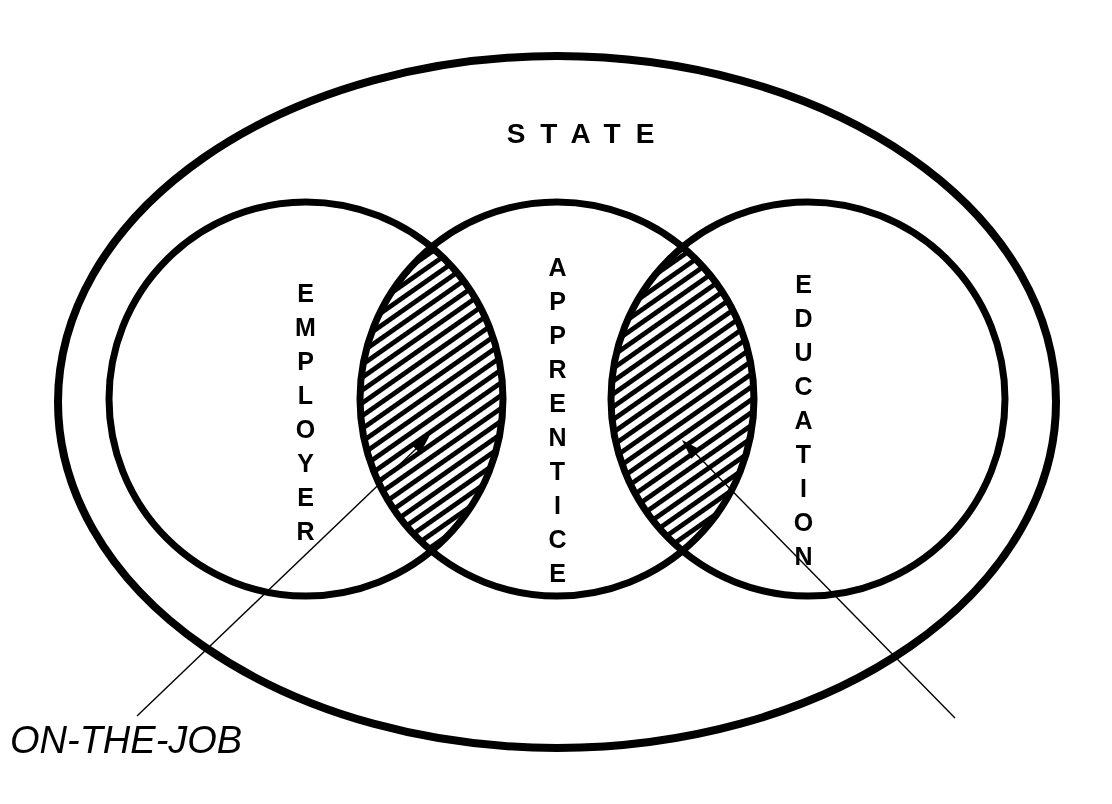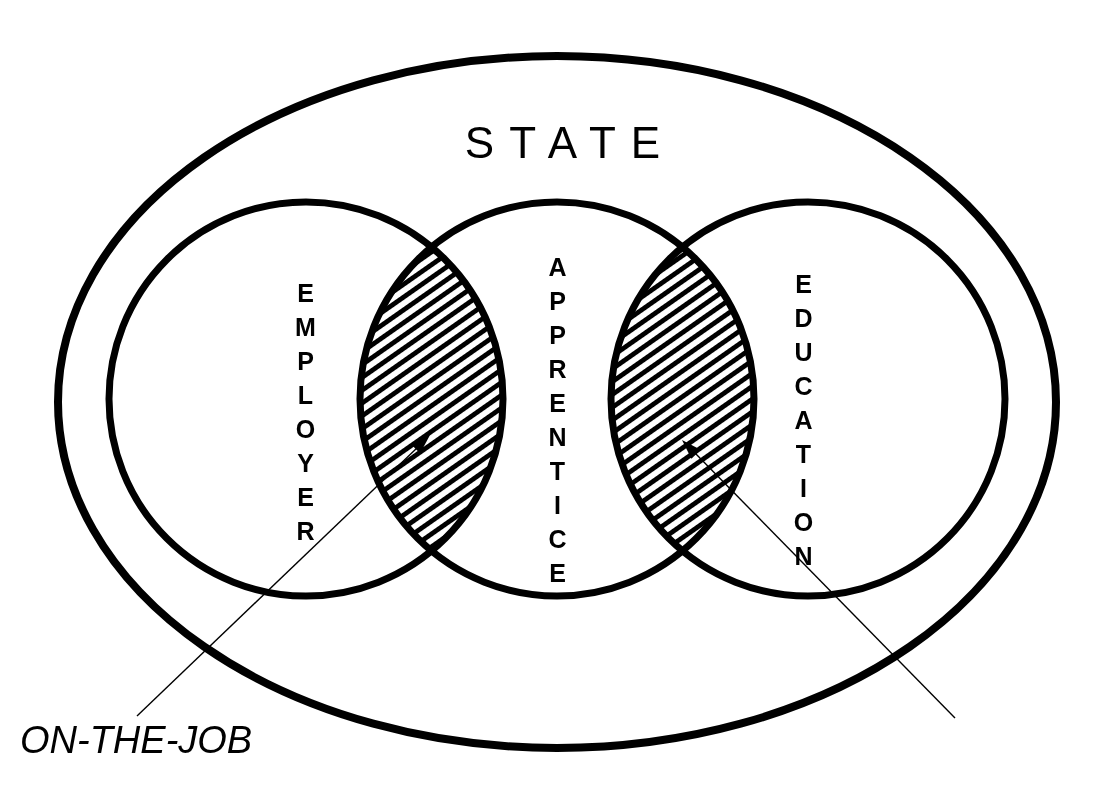--- a/index.html
+++ b/index.html
@@ -20,44 +20,44 @@
     left: 0;
     top: 0;
   }
   .label {
     position: absolute;
     color: #000000;
     white-space: nowrap;
     user-select: none;
   }
   #state-label {
-    left: 570px;
+    left: 588px;
     top: 118px;
-    font-weight: normal;
-    font-size: 44px;
+    font-weight: bold;
+    font-size: 28px;
     letter-spacing: 15px;
     transform: translateX(-50%);
   }
   .vlabel {
     writing-mode: vertical-rl;
     text-orientation: upright;
     font-weight: bold;
     font-size: 25px;
     letter-spacing: 6px;
     transform: translateX(-50%);
   }
   #employer-label   { left: 305px; top: 279px; }
   #apprentice-label { left: 557px; top: 253px; }
   #education-label  { left: 803px; top: 270px; }
   .job-label {
     top: 719px;
     font-style: italic;
     font-size: 38px;
   }
-  #on-the-job-label  { left: 20px; text-align: right; }
+  #on-the-job-label  { left: 10px; text-align: right; }
   #off-the-job-label { left: 827px; }
 </style>
 </head>
 <body>
 
 <div id="stage">
 
   <svg class="layer" width="1112" height="804" viewBox="0 0 1112 804">
     <defs>
       <pattern id="hatch" patternUnits="userSpaceOnUse" width="10.5" height="10.5" patternTransform="rotate(-35)">

